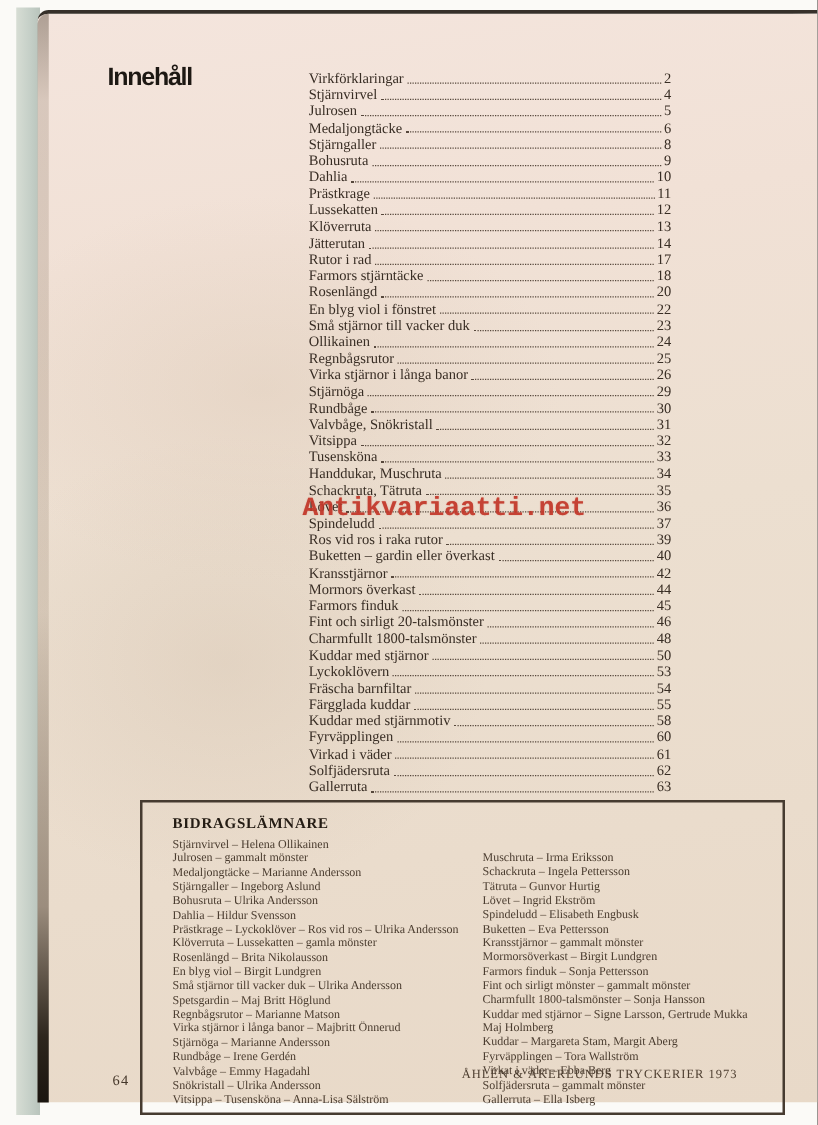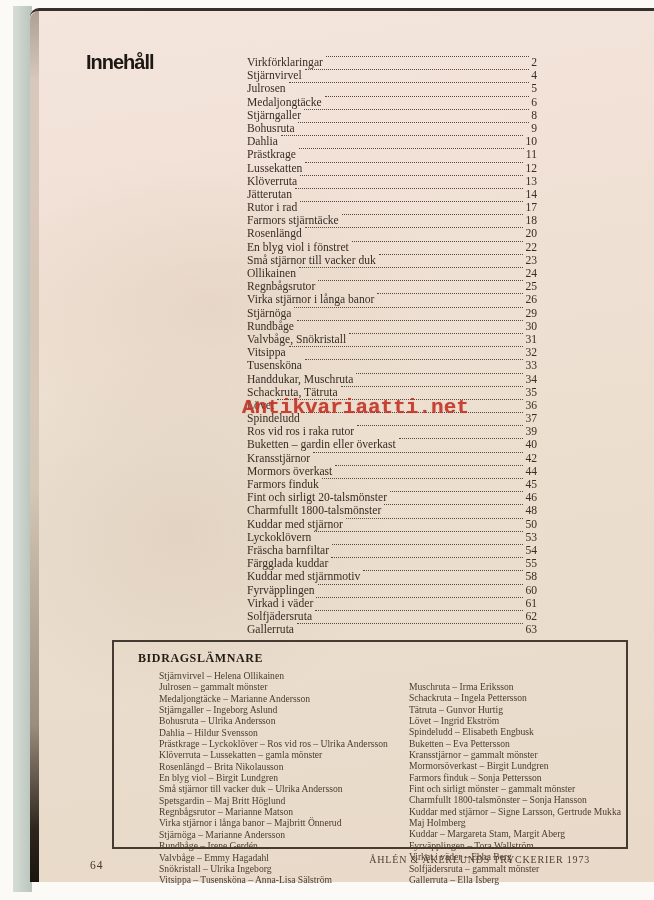--- a/index.html
+++ b/index.html
@@ -38,50 +38,50 @@
     font-family: "Liberation Sans", sans-serif;
     font-weight: bold; font-size: 20px; letter-spacing: -1px;
     color: #1d1813;
   }
   
   .toc {
     position: absolute; left: 217px; top: 45px; width: 290px;
     color: #382d24;
   }
   .toc-row {
-    display: flex; align-items: flex-start;
+    display: flex; align-items: flex-end;
     height: 13.2px; font-size: 11.6px; line-height: 13.2px;
     white-space: nowrap;
   }
   .toc-leader {
     flex: 1 1 auto; min-width: 8px;
     border-bottom: 1.6px dotted #57483c;
     margin: 0 2px 2.5px 3px;
   }
   .toc-page { flex: 0 0 auto; text-align: right; }
   
   .watermark {
     position: absolute; left: 212px; top: 385px;
     font-family: "Liberation Mono", monospace;
     font-weight: bold; font-size: 21px; letter-spacing: 0px;
     color: #c23527; opacity: 0.92;
     text-shadow: 0 0 1px rgba(194,53,39,0.5);
   }
   
   .contrib-box {
-    position: absolute; left: 82px; top: 629px; width: 516px; height: 209px;
+    position: absolute; left: 82px; top: 629px; width: 516px; height: 252px;
     border: 2px solid #463b30;
     padding: 9px 0 0 24px;
   }
   .contrib-heading {
     font-weight: bold; font-size: 12px; letter-spacing: 0.6px;
     color: #241c14; margin-bottom: 4px;
   }
   .contrib-cols { display: flex; }
-  .contrib-col { width: 248px; margin-left: 21px; }
+  .contrib-col { width: 248px; }
   .contrib-col.right { width: 236px; padding-top: 11px; }
   .contrib-line {
     font-size: 9.6px; line-height: 11.35px; color: #4a3c2f;
     white-space: nowrap; overflow: hidden;
   }
   
   .footer-printer {
     position: absolute; left: 140px; top: 843px; width: 420px;
     text-align: right; font-size: 10px; letter-spacing: 0.8px;
     color: #4d3e30;
@@ -340,21 +340,21 @@
           <div class="contrib-line">Klöverruta – Lussekatten – gamla mönster</div>
           <div class="contrib-line">Rosenlängd – Brita Nikolausson</div>
           <div class="contrib-line">En blyg viol – Birgit Lundgren</div>
           <div class="contrib-line">Små stjärnor till vacker duk – Ulrika Andersson</div>
           <div class="contrib-line">Spetsgardin – Maj Britt Höglund</div>
           <div class="contrib-line">Regnbågsrutor – Marianne Matson</div>
           <div class="contrib-line">Virka stjärnor i långa banor – Majbritt Önnerud</div>
           <div class="contrib-line">Stjärnöga – Marianne Andersson</div>
           <div class="contrib-line">Rundbåge – Irene Gerdén</div>
           <div class="contrib-line">Valvbåge – Emmy Hagadahl</div>
-          <div class="contrib-line">Snökristall – Ulrika Ingeborg</div>
+          <div class="contrib-line">Snökristall – Ulrika Andersson</div>
           <div class="contrib-line">Vitsippa – Tusensköna – Anna-Lisa Sälström</div>
         </div>
       <div class="contrib-col right">
           <div class="contrib-line">Muschruta – Irma Eriksson</div>
           <div class="contrib-line">Schackruta – Ingela Pettersson</div>
           <div class="contrib-line">Tätruta – Gunvor Hurtig</div>
           <div class="contrib-line">Lövet – Ingrid Ekström</div>
           <div class="contrib-line">Spindeludd – Elisabeth Engbusk</div>
           <div class="contrib-line">Buketten – Eva Pettersson</div>
           <div class="contrib-line">Kransstjärnor – gammalt mönster</div>

